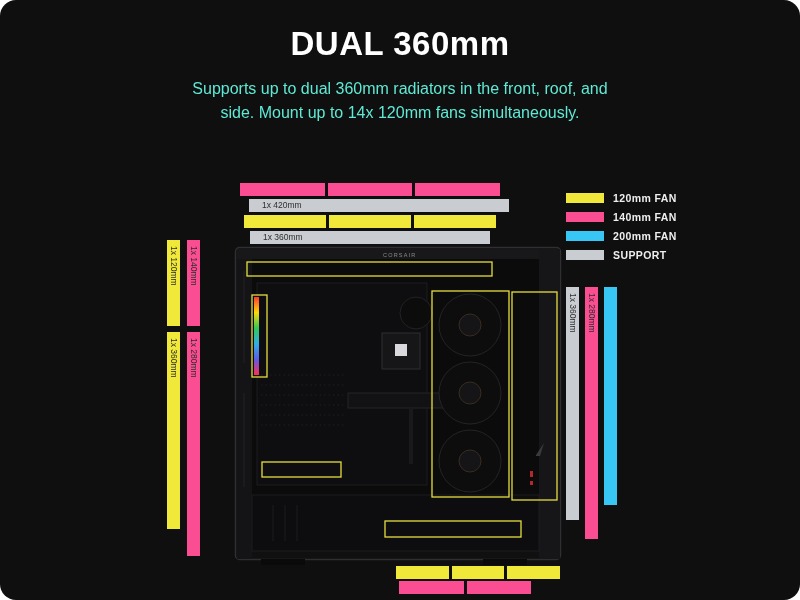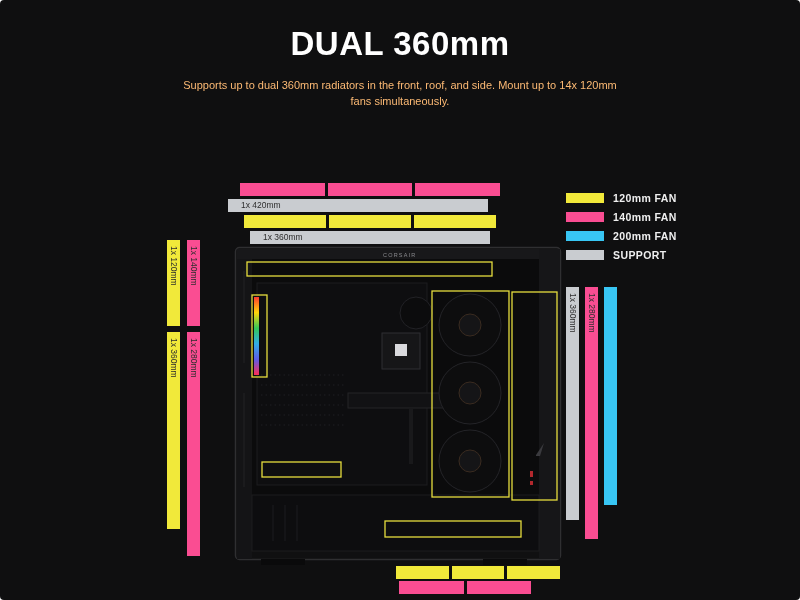--- a/index.html
+++ b/index.html
@@ -1,22 +1,22 @@
 <!DOCTYPE html>
 <html><head>
 <meta charset="utf-8">
 <style>
   html,body{margin:0;padding:0;background:#ffffff;}
   .page{position:relative;width:800px;height:600px;font-family:"Liberation Sans",sans-serif;overflow:hidden;}
-  .card{position:absolute;inset:0;background:#0f0f10;border-radius:4px;overflow:hidden;}
+  .card{position:absolute;inset:0;background:#0f0f10;border-radius:16px;overflow:hidden;}
 
   .title{margin-top:25px;text-align:center;color:#ffffff;font-weight:700;
          font-size:33px;line-height:1.18;letter-spacing:.5px;}
-  .subtitle{margin:13px auto 0;max-width:448px;text-align:center;color:#fdba74;
-            font-size:11px;line-height:1.5;}
+  .subtitle{margin:13px auto 0;max-width:448px;text-align:center;color:#5eead4;
+            font-size:16px;line-height:1.5;}
 
   .legend{position:absolute;left:566px;top:191px;}
   .legend-row{display:flex;align-items:center;height:13px;margin-bottom:6px;}
   .swatch{width:38px;height:10px;margin-right:9px;}
   .legend-label{font-size:10.5px;font-weight:700;color:#efefef;letter-spacing:.4px;white-space:nowrap;}
 
   .c120{background:#f1e93a;}
   .c140{background:#fa4d92;}
   .c200{background:#38c6f4;}
   .crad{background:#c9ccd0;}
@@ -61,21 +61,21 @@
         <span class="swatch crad"></span>
         <span class="legend-label">SUPPORT</span>
       </div>
     </div>
 
     <div class="hbar" style="left:240px;top:183px;width:260px;">
       <span class="seg c140"></span>
       <span class="seg c140"></span>
       <span class="seg c140"></span>
     </div>
-    <div class="hbar solid crad" style="left:228px;top:199px;width:260px;">
+    <div class="hbar solid crad" style="left:249px;top:199px;width:260px;">
       <span class="hlabel">1x 420mm</span>
     </div>
     <div class="hbar" style="left:244px;top:215px;width:252px;">
       <span class="seg c120"></span>
       <span class="seg c120"></span>
       <span class="seg c120"></span>
     </div>
     <div class="hbar solid crad" style="left:250px;top:231px;width:240px;">
       <span class="hlabel">1x 360mm</span>
     </div>

